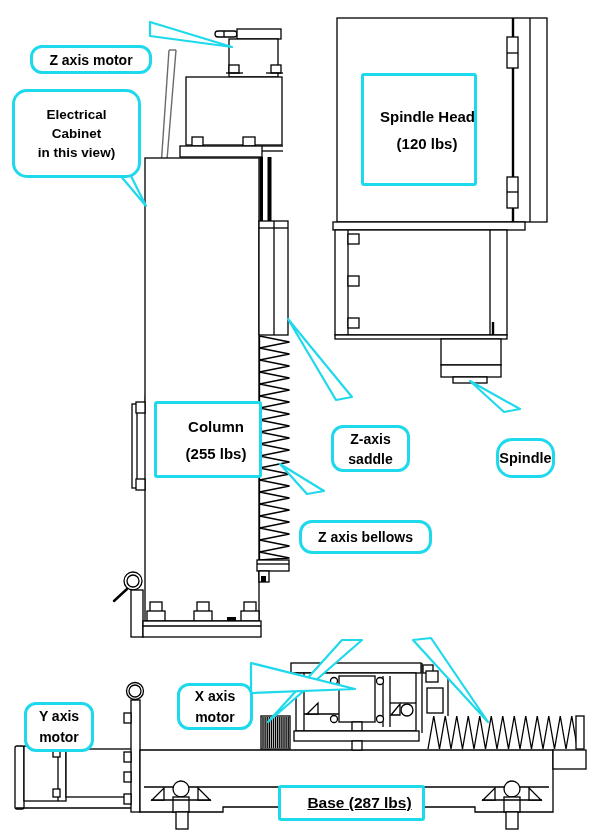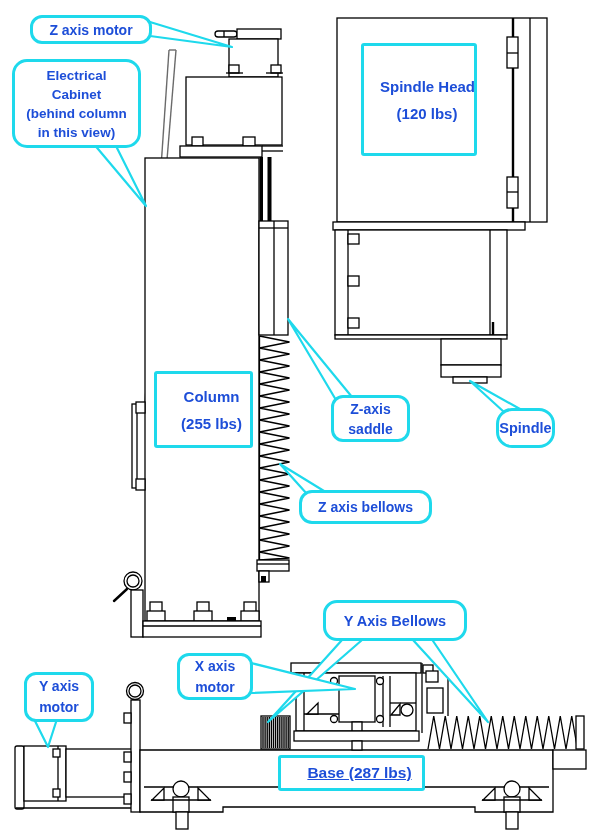--- a/index.html
+++ b/index.html
@@ -9,30 +9,30 @@
   .stage svg{position:absolute;left:0;top:0;}
   
   .s  {fill:#fff;stroke:#000;stroke-width:1.3;}
   .sn {fill:none;stroke:#000;stroke-width:1.3;}
   .bold{fill:none;stroke:#000;stroke-width:2.4;}
   .blk{fill:#000;stroke:none;}
   .gray{stroke:#6a6a6a;stroke-width:1.4;fill:none;}
   .grayf{fill:#fff;stroke:#6a6a6a;stroke-width:1.4;}
   .lead{fill:#fff;stroke:var(--accent);stroke-width:2.2;stroke-linejoin:round;}
   
-  .callout{position:absolute;box-sizing:border-box;background:#fff;color:#1d4ed8;
+  .callout{position:absolute;box-sizing:border-box;background:#fff;color:#000000;
            border:3px solid var(--accent);font-weight:bold;text-align:center;
-           display:flex;flex-direction:column;justify-content:center;z-index:5;}
+           display:flex;flex-direction:column;justify-content:center;z-index:5;margin-top:30px;}
   .bubble{border-radius:12px;}
   .boxlabel{border-radius:3px;padding-left:16px;}
   .ln{white-space:nowrap;}
   #co-z-axis-motor   {left:30px;  top:15px;  width:122px; height:29px; font-size:14px;}
   #co-electrical-cab {left:12px;  top:59px;  width:129px; height:89px; font-size:13.5px; line-height:19px; border-radius:15px;}
   #co-spindle-head   {left:361px; top:43px;  width:116px; height:113px;font-size:15px; line-height:27px;}
-  #co-column         {left:154px; top:371px; width:99px;  height:77px; font-size:15px; line-height:27px;}
+  #co-column         {left:154px; top:371px; width:108px;  height:77px; font-size:15px; line-height:27px;}
   #co-z-axis-saddle  {left:331px; top:395px; width:79px;  height:47px; font-size:14px; line-height:20px;}
   #co-z-axis-bellows {left:299px; top:490px; width:133px; height:34px; font-size:14px; border-radius:13px;}
   #co-spindle        {left:496px; top:408px; width:59px;  height:40px; font-size:14.5px;border-radius:16px;}
   #co-y-axis-bellows {left:323px; top:600px; width:144px; height:41px; font-size:14.5px;border-radius:14px;}
   #co-x-axis-motor   {left:177px; top:653px; width:76px;  height:47px; font-size:14px; line-height:20px;justify-content:space-between;}
   #co-y-axis-motor   {left:24px;  top:672px; width:70px;  height:50px; font-size:14px; line-height:21px;}
   #co-base           {left:278px; top:755px; width:147px; height:36px; font-size:15.5px;text-decoration:underline;}
 </style>
 </head>
 <body>
@@ -246,21 +246,20 @@
   </g>
 </svg>
 
 <div class="callout bubble" id="co-z-axis-motor">
   <div class="ln">Z axis motor</div>
 </div>
 
 <div class="callout bubble" id="co-electrical-cab">
   <div class="ln">Electrical</div>
   <div class="ln">Cabinet</div>
-  <div class="ln">(behind column</div>
   <div class="ln">in this view)</div>
 </div>
 
 <div class="callout boxlabel" id="co-spindle-head">
   <div class="ln">Spindle Head</div>
   <div class="ln">(120 lbs)</div>
 </div>
 
 <div class="callout boxlabel" id="co-column">
   <div class="ln">Column</div>
@@ -273,23 +272,20 @@
 </div>
 
 <div class="callout bubble" id="co-z-axis-bellows">
   <div class="ln">Z axis bellows</div>
 </div>
 
 <div class="callout bubble" id="co-spindle">
   <div class="ln">Spindle</div>
 </div>
 
-<div class="callout bubble" id="co-y-axis-bellows">
-  <div class="ln">Y Axis Bellows</div>
-</div>
 
 <div class="callout bubble" id="co-x-axis-motor">
   <div class="ln">X axis</div>
   <div class="ln">motor</div>
 </div>
 
 <div class="callout bubble" id="co-y-axis-motor">
   <div class="ln">Y axis</div>
   <div class="ln">motor</div>
 </div>

